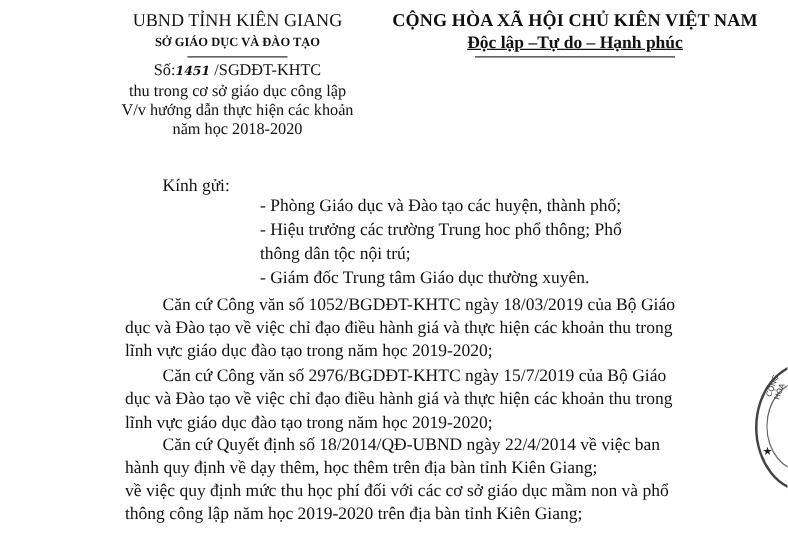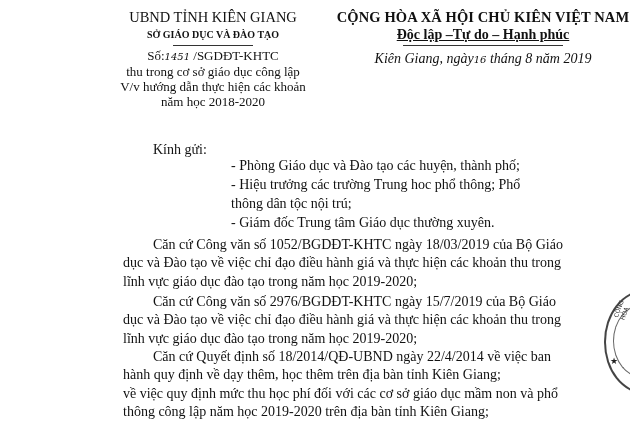--- a/index.html
+++ b/index.html
@@ -1,29 +1,29 @@
 <!DOCTYPE html>
 <html><head>
 <meta charset="utf-8">
 <style>
   html, body { margin:0; padding:0; }
   body {
     width:630px; height:436px; overflow:hidden; background:#ffffff;
     font-family:"Liberation Serif", "DejaVu Serif", serif; color:#111;
     position:relative;
   }
-  .abs { position:absolute; white-space:nowrap;margin-left:23px; }
+  .abs { position:absolute; white-space:nowrap; }
   .c { text-align:center; }
   .left-head { left:95px; width:190px; top:9px; }
   .left-head .l1 { font-size:14.5px; line-height:17px; }
   .left-head .l2 { font-size:10px; line-height:17px; font-weight:bold; }
   .rule { height:1px; background:#333; margin:2px auto 0; }
   .left-head .l3 { font-size:13px; line-height:15px; margin-top:2px; }
   .left-head .small { font-size:13px; line-height:15px; }
-  .hand { font-style:italic; font-family:"DejaVu Serif", serif; font-size:10px; }
+  .hand { font-style:italic; font-family:"DejaVu Serif", serif; font-size:10px;font-weight:bold; }
   .right-head { left:290px; width:340px; top:9px; }
   .right-head .r1 { font-size:14.5px; line-height:17px; font-weight:bold; letter-spacing:0.1px; }
   .right-head .r2 { font-size:14px; line-height:17px; font-weight:bold;text-decoration:underline; }
   .right-head .r3 { font-size:14px; line-height:18px; font-style:italic; margin-top:4px; }
   .kinh { left:130px; top:142px; font-size:14px; }
   .rec { left:208px; font-size:14px; line-height:19px; }
   .para { left:100px; width:463px; font-size:14px; line-height:18.4px; white-space:normal; text-align:justify; }
   .para .line { display:block; white-space:nowrap; }
   .indent { padding-left:30px; }
   .stamp {
@@ -49,23 +49,20 @@
   </div>
   <div class="small">thu trong cơ sở giáo dục công lập</div>
   <div class="small">V/v hướng dẫn thực hiện các khoản</div>
   <div class="small">năm học 2018-2020</div>
 </div>
 
 <div class="abs c right-head">
   <div class="r1">CỘNG HÒA XÃ HỘI CHỦ KIÊN VIỆT NAM</div>
   <div class="r2">Độc lập –Tự do – Hạnh  phúc</div>
   <div class="rule" style="width:160px;"></div>
-  <div class="r3">
-    <span>Kiên Giang, ngày</span><span class="hand">16</span><span> tháng 8  năm 2019</span>
-  </div>
 </div>
 
 <div class="abs kinh">Kính gửi:</div>
 <div class="abs rec" style="top:156px;">- Phòng Giáo dục và Đào tạo các huyện, thành phố;</div>
 <div class="abs rec" style="top:175px;">- Hiệu trưởng các trường Trung hoc phổ thông; Phổ</div>
 <div class="abs rec" style="top:194px;">thông dân tộc nội trú;</div>
 <div class="abs rec" style="top:213px;"> - Giám đốc Trung tâm Giáo dục thường xuyên.</div>
 
 <div class="abs para" style="top:236px;">
   <span class="line indent">Căn cứ Công văn số 1052/BGDĐT-KHTC ngày 18/03/2019 của Bộ Giáo</span>

